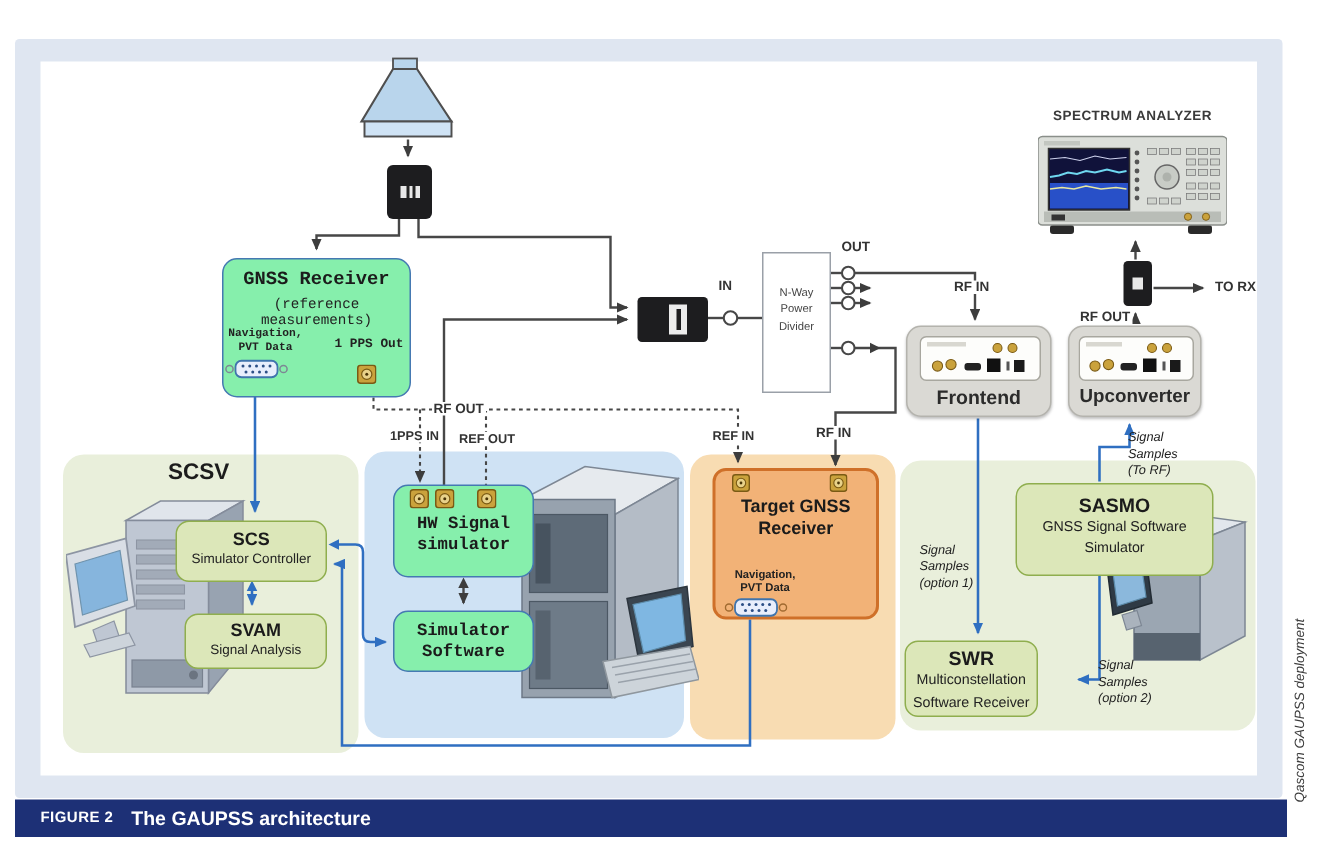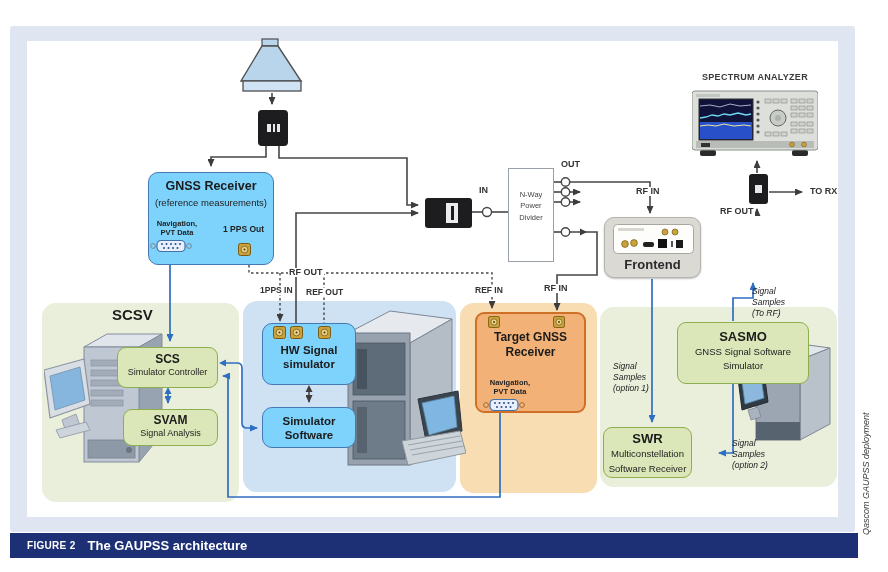--- a/index.html
+++ b/index.html
@@ -11,21 +11,21 @@
   .canvas{position:absolute;left:17px;top:15px;width:811px;height:476px;background:#ffffff;}
   
   .grp{position:absolute;border-radius:14px;}
   .grp-scsv{left:42px;top:303px;width:197px;height:199px;background:#e9efdb;}
   .grp-hw{left:243px;top:301px;width:213px;height:191px;background:#cfe2f4;}
   .grp-target{left:460px;top:303px;width:137px;height:190px;background:#f8dcb2;}
   .grp-sasmo{left:600px;top:307px;width:237px;height:180px;background:#e9efdb;}
   .grp-title{position:absolute;left:70px;top:3px;font-size:15px;font-weight:bold;color:#1c1c1c;}
   
   .bx{position:absolute;box-sizing:border-box;text-align:center;}
-  .bx-blue{background:#7dd3fc;border:1.6px solid #4579b2;border-radius:10px;}
+  .bx-blue{background:#86efac;border:1.6px solid #4579b2;border-radius:10px;font-family:Liberation Mono, monospace;}
   .bx-green{background:#dce7b9;border:1.6px solid #8fae4e;border-radius:9px;}
   .bx-orange{background:#f2b277;border:2px solid #cf7029;border-radius:9px;}
   .bx-grey{background:#dad9d4;border:1px solid #b4b3ad;border-radius:10px;box-shadow:0 1px 2px rgba(0,0,0,.25);}
   .bx-white{background:#ffffff;border:1.3px solid #9aa0a8;}
   .bx-black{background:#1d1d1f;border-radius:4px;}
   .t-main{font-weight:bold;font-size:11.5px;line-height:1.25;color:#1b1b1b;white-space:pre-line;}
   .t-sub{font-size:9px;color:#222;white-space:pre-line;}
   .pre{white-space:pre-line;}
   
   .plabel{position:absolute;font-size:9px;font-weight:bold;color:#333;background:#fff;
@@ -222,20 +222,35 @@
       <circle cx="12" cy="20" r="3.4" fill="#caa23c" stroke="#7a5a14" stroke-width="0.7"></circle>
       <circle cx="21" cy="19" r="3.4" fill="#caa23c" stroke="#7a5a14" stroke-width="0.7"></circle>
       <rect x="30" y="18" width="11" height="5" rx="2" fill="#222"></rect>
       <rect x="45" y="15" width="9" height="9" fill="#111"></rect>
       <rect x="58" y="17" width="2" height="6" fill="#555"></rect>
       <rect x="63" y="16" width="7" height="8" fill="#1a1a1a"></rect>
     </svg>
     <div class="abs" style="left:0;top:39px;width:100%;font-size:13px;font-weight:bold;color:#2b2b2b;">Frontend</div>
   </div>
 
+  <div class="bx bx-grey z4" style="left:712px;top:217px;width:89px;height:61px;">
+    <svg class="abs" style="left:6px;top:6px;" width="77" height="30" viewBox="0 0 77 30">
+      <rect x="0.5" y="0.5" width="76" height="29" rx="4" fill="#fdfdfb" stroke="#a8a79f"></rect>
+      <rect x="5" y="4" width="24" height="3" fill="#d8d7d0"></rect>
+      <circle cx="49" cy="8" r="3" fill="#caa23c" stroke="#7a5a14" stroke-width="0.7"></circle>
+      <circle cx="59" cy="8" r="3" fill="#caa23c" stroke="#7a5a14" stroke-width="0.7"></circle>
+      <circle cx="11" cy="20" r="3.4" fill="#caa23c" stroke="#7a5a14" stroke-width="0.7"></circle>
+      <circle cx="20" cy="19" r="3.4" fill="#caa23c" stroke="#7a5a14" stroke-width="0.7"></circle>
+      <rect x="28" y="18" width="11" height="5" rx="2" fill="#222"></rect>
+      <rect x="43" y="15" width="9" height="9" fill="#111"></rect>
+      <rect x="56" y="17" width="2" height="6" fill="#555"></rect>
+      <rect x="61" y="16" width="7" height="8" fill="#1a1a1a"></rect>
+    </svg>
+    <div class="abs" style="left:0;top:39px;width:100%;font-size:12.5px;font-weight:bold;color:#2b2b2b;">Upconverter</div>
+  </div>
 
   <div class="bx bx-green z4" style="left:117px;top:347px;width:101px;height:41px;text-align:center;">
     <div class="t-main" style="margin-top:4px;font-size:12px;">SCS</div>
     <div class="t-sub">Simulator Controller</div>
   </div>
   <div class="bx bx-green z4" style="left:123px;top:409px;width:95px;height:37px;">
     <div class="t-main" style="margin-top:3px;font-size:12px;">SVAM</div>
     <div class="t-sub">Signal Analysis</div>
   </div>
 

